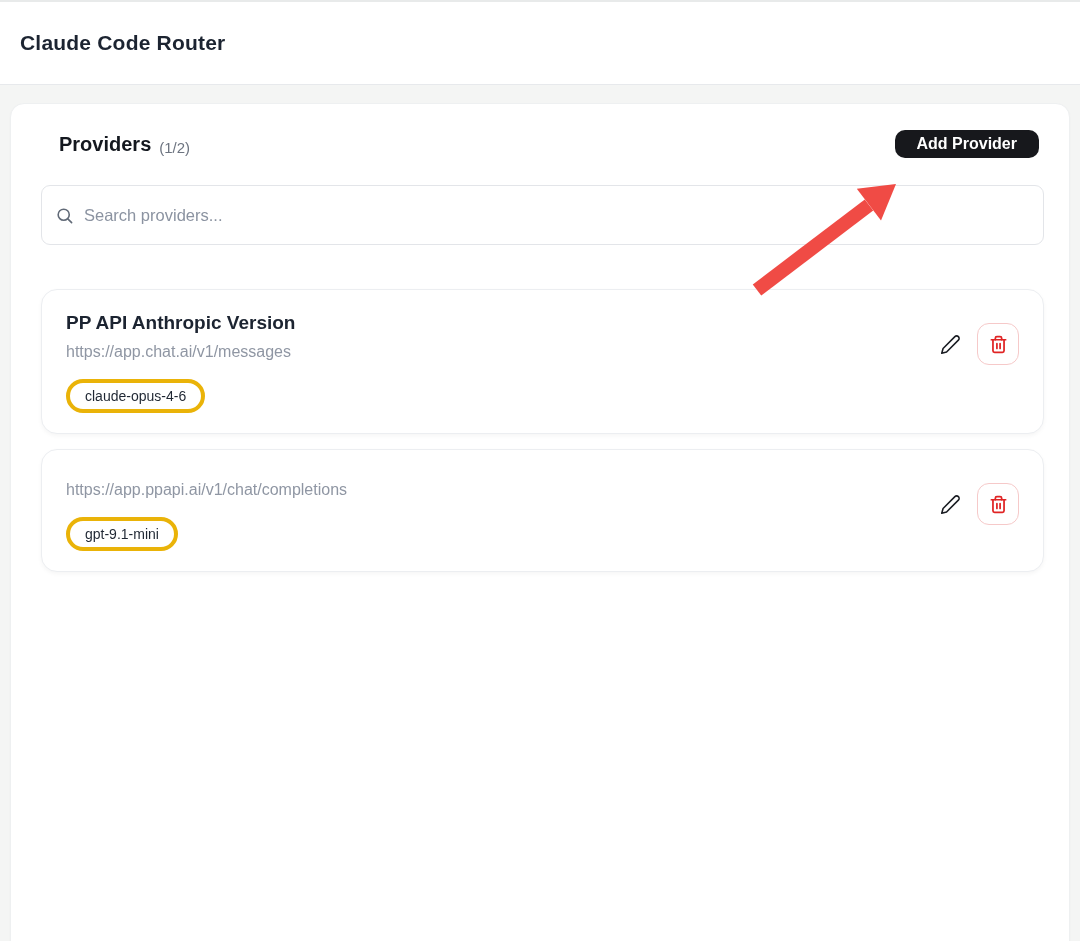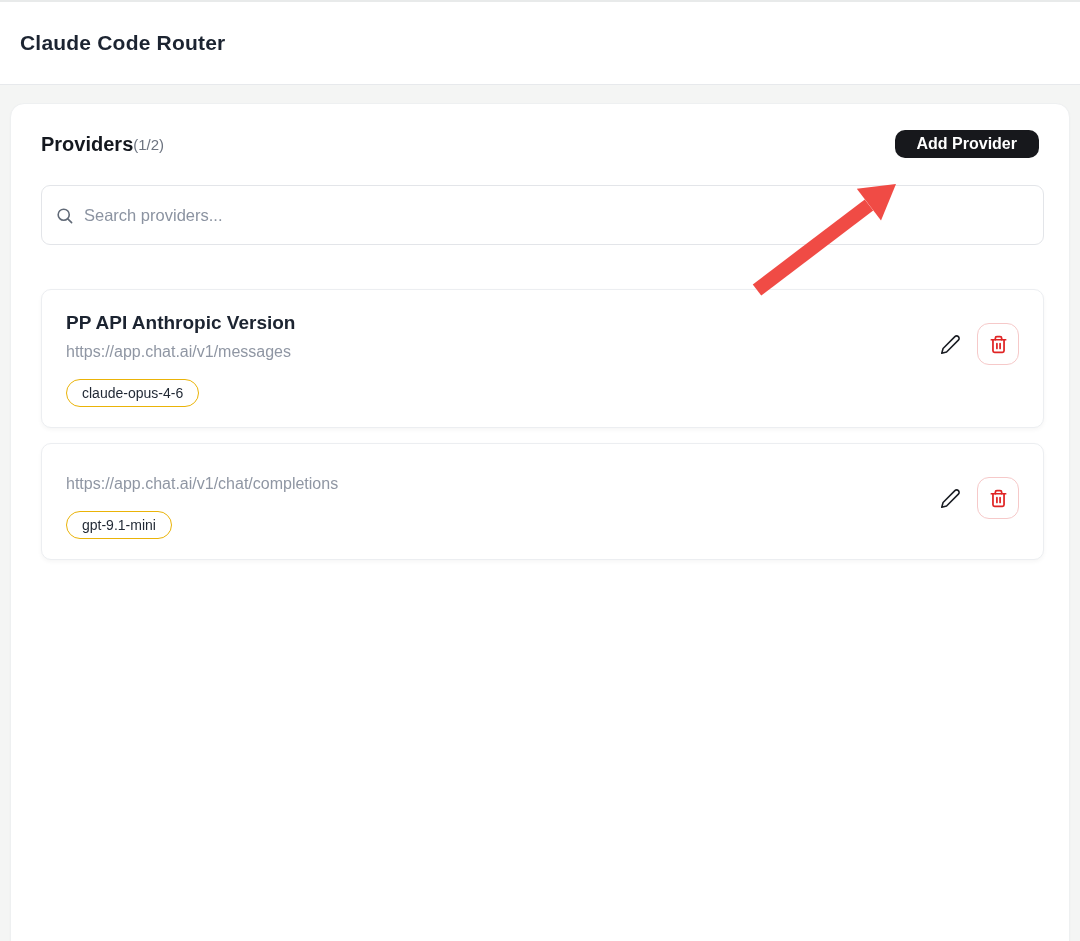--- a/index.html
+++ b/index.html
@@ -47,21 +47,21 @@
     padding:26px 20px 20px 20px;
     min-height:870px;
     box-shadow:0 1px 2px rgba(0,0,0,.03);
   }
   .panel-header-row{
     display:flex;
     align-items:center;
     justify-content:space-between;
     padding:0 10px 0 10px;
   }
-  .panel-title-group{display:flex;align-items:center;}
+  .panel-title-group{display:flex;align-items:flex-end;gap:8px;margin-left:18px;}
   .panel-title{font-size:20px;font-weight:700;color:#14181f;}
   .panel-count{font-size:15px;font-weight:400;color:#6d7480;}
   .add-provider-button{
     background:var(--accent-button-bg);
     color:var(--accent-button-text);
     border:none;
     border-radius:10px;
     height:28px;
     padding:0 22px;
     font-family:"Liberation Sans", sans-serif;
@@ -97,35 +97,35 @@
   
   .provider-list{
     margin:44px 5px 0 10px;
     display:flex;
     flex-direction:column;
     gap:15px;
   }
   .provider-card{
     background:#fff;
     border:1px solid #eceef1;
-    border-radius:10px;
+    border-radius:16px;
     padding:22px 24px 20px 24px;
     display:flex;
     align-items:flex-start;
     justify-content:space-between;
     box-shadow:0 2px 4px rgba(0,0,0,.04);
   }
   .provider-info{display:flex;flex-direction:column;}
   .provider-name{font-size:19px;font-weight:700;color:#1c2431;}
   .provider-url{margin-top:9px;font-size:16px;color:#8f96a3;}
   .provider-tags{margin-top:18px;display:flex;gap:8px;}
   .model-pill{
     display:inline-flex;
     align-items:center;
-    border:1px solid #eab308;
+    border:4px solid #eab308;
     border-radius:999px;
     padding:5px 15px;
     font-size:14px;
     color:#1f2733;
     background:#fff;
   }
   .provider-actions{display:flex;align-items:center;gap:8px;margin-top:11px;}
   .edit-button{
     width:38px;height:38px;
     display:flex;align-items:center;justify-content:center;
@@ -204,21 +204,21 @@
               <line x1="10" y1="11" x2="10" y2="17"></line>
               <line x1="14" y1="11" x2="14" y2="17"></line>
             </svg>
           </span>
         </button>
       </div>
     </article>
 
     <article class="provider-card">
       <div class="provider-info">
-        <div class="provider-url">https://app.chat.ai/v1/chat/completions</div>
+        <div class="provider-url">https://app.ppapi.ai/v1/chat/completions</div>
         <div class="provider-tags">
           <span class="model-pill">gpt-9.1-mini</span>
         </div>
       </div>
       <div class="provider-actions">
         <button class="edit-button" title="Edit">
           <span style="display:flex;">
             <svg width="21" height="21" viewBox="0 0 24 24" fill="none" stroke="currentColor" stroke-width="1.8" stroke-linecap="round" stroke-linejoin="round">
               <path d="M17 3a2.828 2.828 0 1 1 4 4L7.5 20.5 2 22l1.5-5.5L17 3z"></path>
             </svg>

